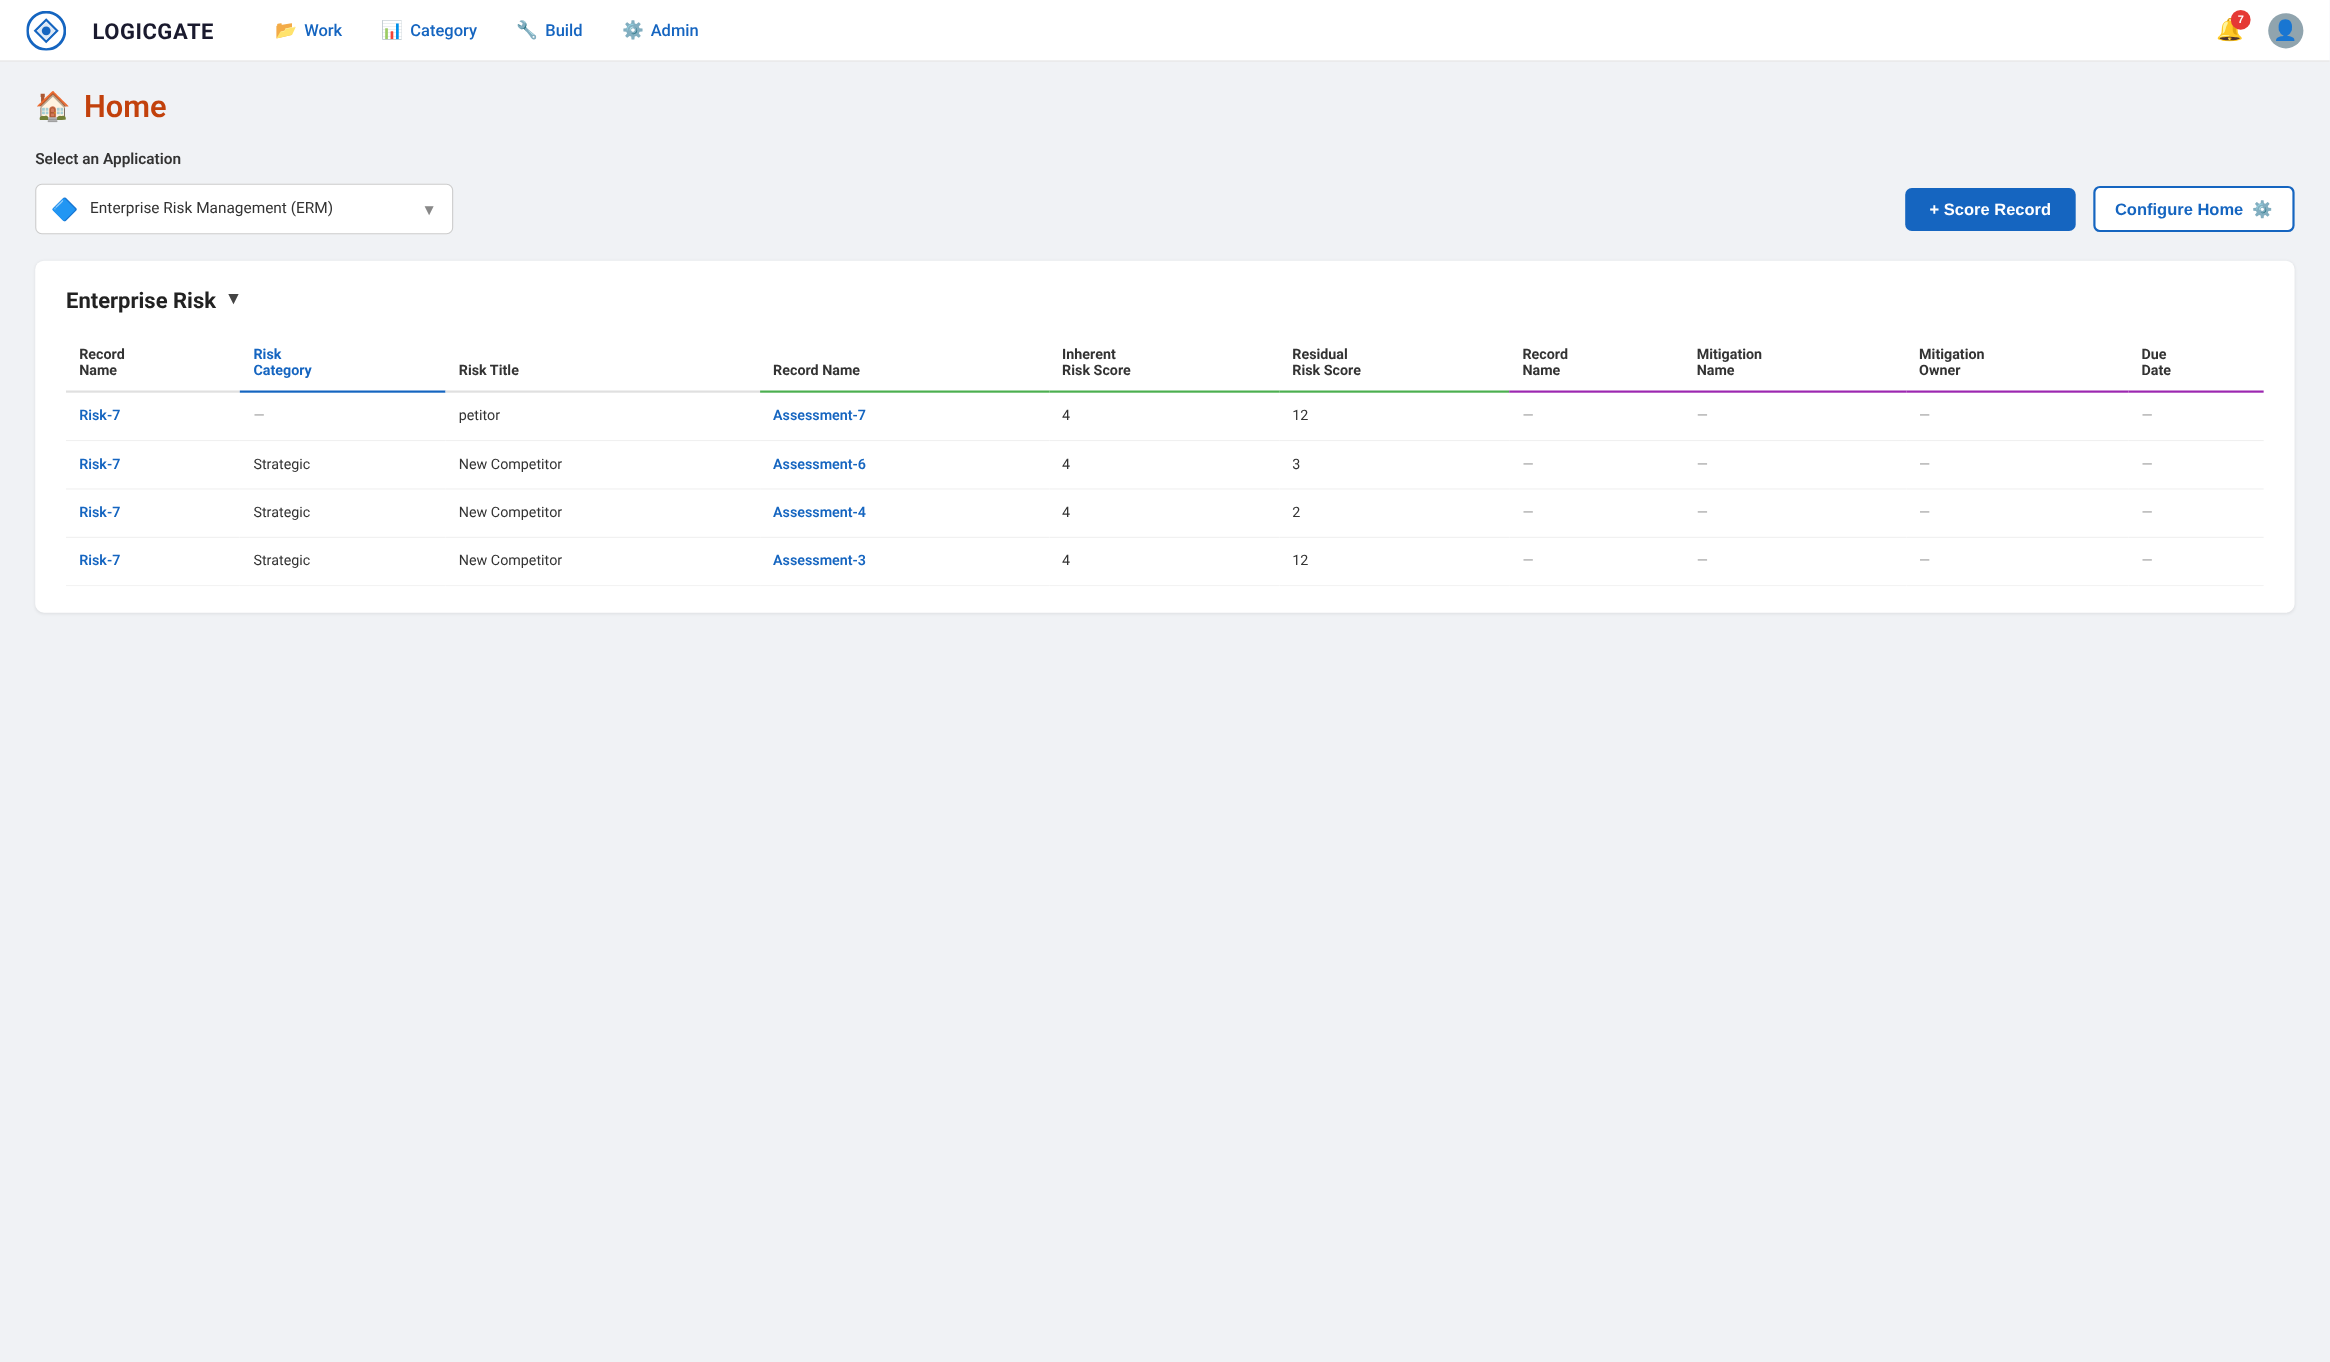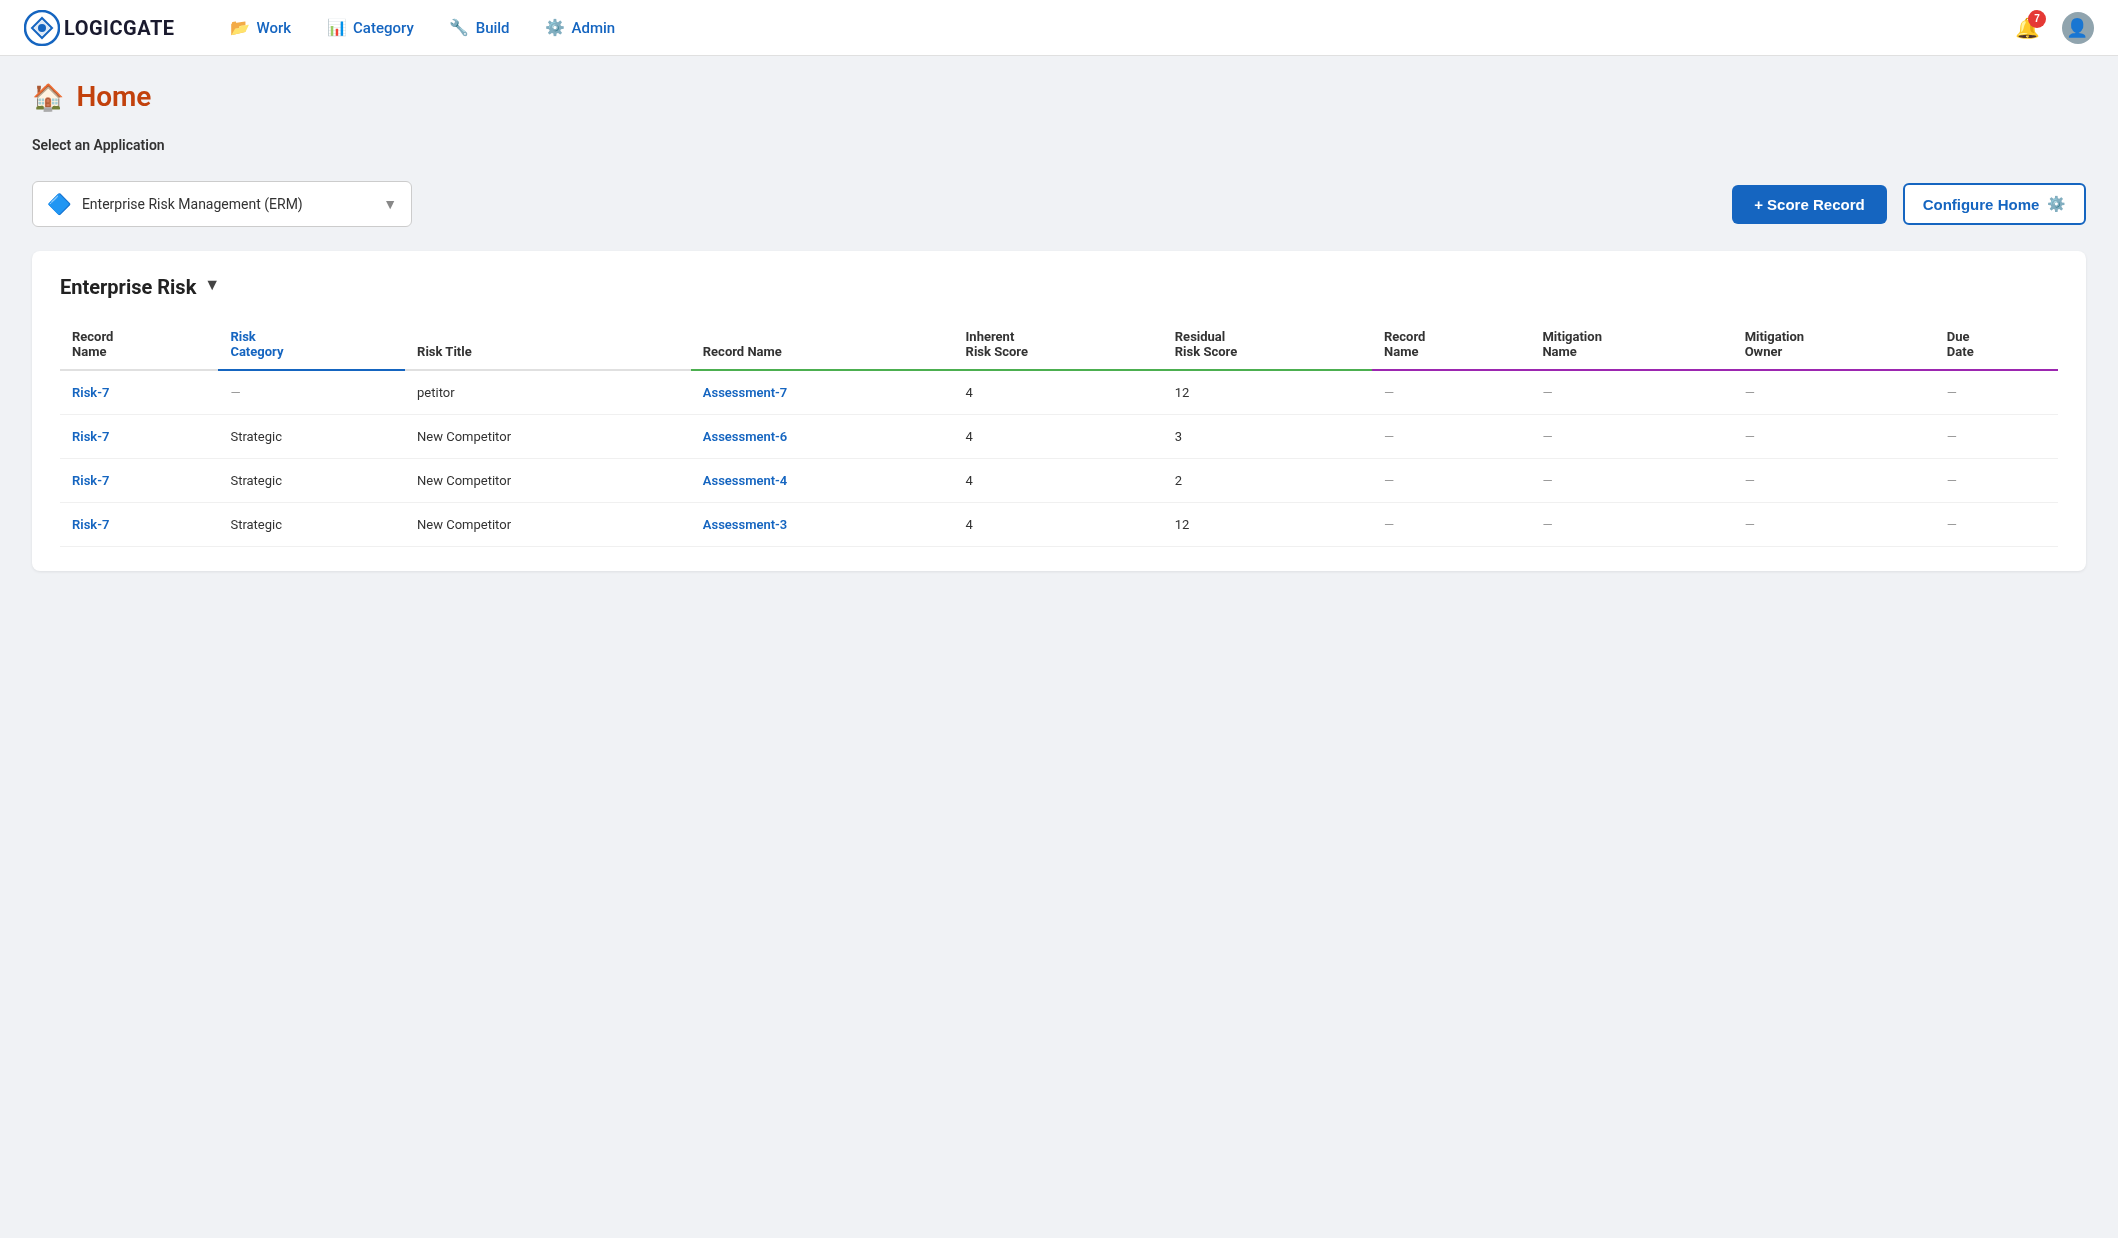--- a/index.html
+++ b/index.html
@@ -1,38 +1,38 @@
 <!DOCTYPE html>
 <html><head>
   <meta charset="utf-8">
   <style>
     * { box-sizing: border-box; margin: 0; padding: 0; }
     body { font-family: -apple-system, BlinkMacSystemFont, 'Segoe UI', Roboto, sans-serif; background: #f0f2f5; color: #222; font-size: 14px; }
 
     
     .header { background: #fff; display: flex; align-items: center; padding: 0 24px; height: 56px; border-bottom: 1px solid #e0e0e0; position: relative; z-index: 100; }
-    .logo { display: flex; align-items: center; gap: 4px; margin-right: 40px; }
+    .logo { display: flex; align-items: center; gap: 24px; margin-right: 40px; }
     .logo-icon { width: 36px; height: 36px; }
     .logo-text { font-size: 20px; font-weight: 700; color: #1a1a2e; letter-spacing: 0.5px; }
     .nav { display: flex; align-items: center; gap: 4px; flex: 1; }
     .nav-item { display: flex; align-items: center; gap: 6px; padding: 8px 16px; border-radius: 4px; cursor: pointer; color: #1565c0; font-weight: 500; font-size: 15px; }
     .nav-icon { font-size: 16px; }
     .header-right { display: flex; align-items: center; gap: 16px; }
     .notification-btn { position: relative; background: none; border: none; cursor: pointer; padding: 6px; }
     .notification-icon { font-size: 20px; color: #555; }
     .notification-badge { position: absolute; top: 0; right: 0; background: #e53935; color: #fff; font-size: 10px; font-weight: 700; width: 18px; height: 18px; border-radius: 50%; display: flex; align-items: center; justify-content: center; }
     .user-avatar { width: 32px; height: 32px; border-radius: 50%; background: #90a4ae; display: flex; align-items: center; justify-content: center; cursor: pointer; color: #fff; font-size: 18px; }
 
     
     .main { padding: 24px 32px; }
     .page-title { display: flex; align-items: center; gap: 12px; margin-bottom: 24px; }
     .home-icon { font-size: 26px; }
     .page-title-text { font-size: 28px; font-weight: 600; color: #c2410c; }
 
-    .select-label { font-size: 14px; font-weight: 600; color: #333; margin-bottom: 28px; }
+    .select-label { font-size: 14px; font-weight: 600; color: #333; margin-bottom: 14px; }
     .controls-row { display: flex; align-items: center; gap: 16px; margin-bottom: 24px; }
     .app-select { display: flex; align-items: center; gap: 10px; background: #fff; border: 1px solid #ccc; border-radius: 6px; padding: 10px 14px; min-width: 380px; cursor: pointer; }
     .app-select-icon { font-size: 20px; color: #29b6f6; }
     .app-select-text { flex: 1; font-size: 14px; color: #333; }
     .app-select-arrow { color: #888; font-size: 14px; }
     .spacer { flex: 1; }
     .btn-create { background: #1565c0; color: #fff; border: none; border-radius: 6px; padding: 11px 22px; font-size: 15px; font-weight: 600; cursor: pointer; display: flex; align-items: center; gap: 8px; }
     .btn-configure { background: #fff; color: #1565c0; border: 2px solid #1565c0; border-radius: 6px; padding: 10px 18px; font-size: 15px; font-weight: 600; cursor: pointer; display: flex; align-items: center; gap: 8px; }
 
     

